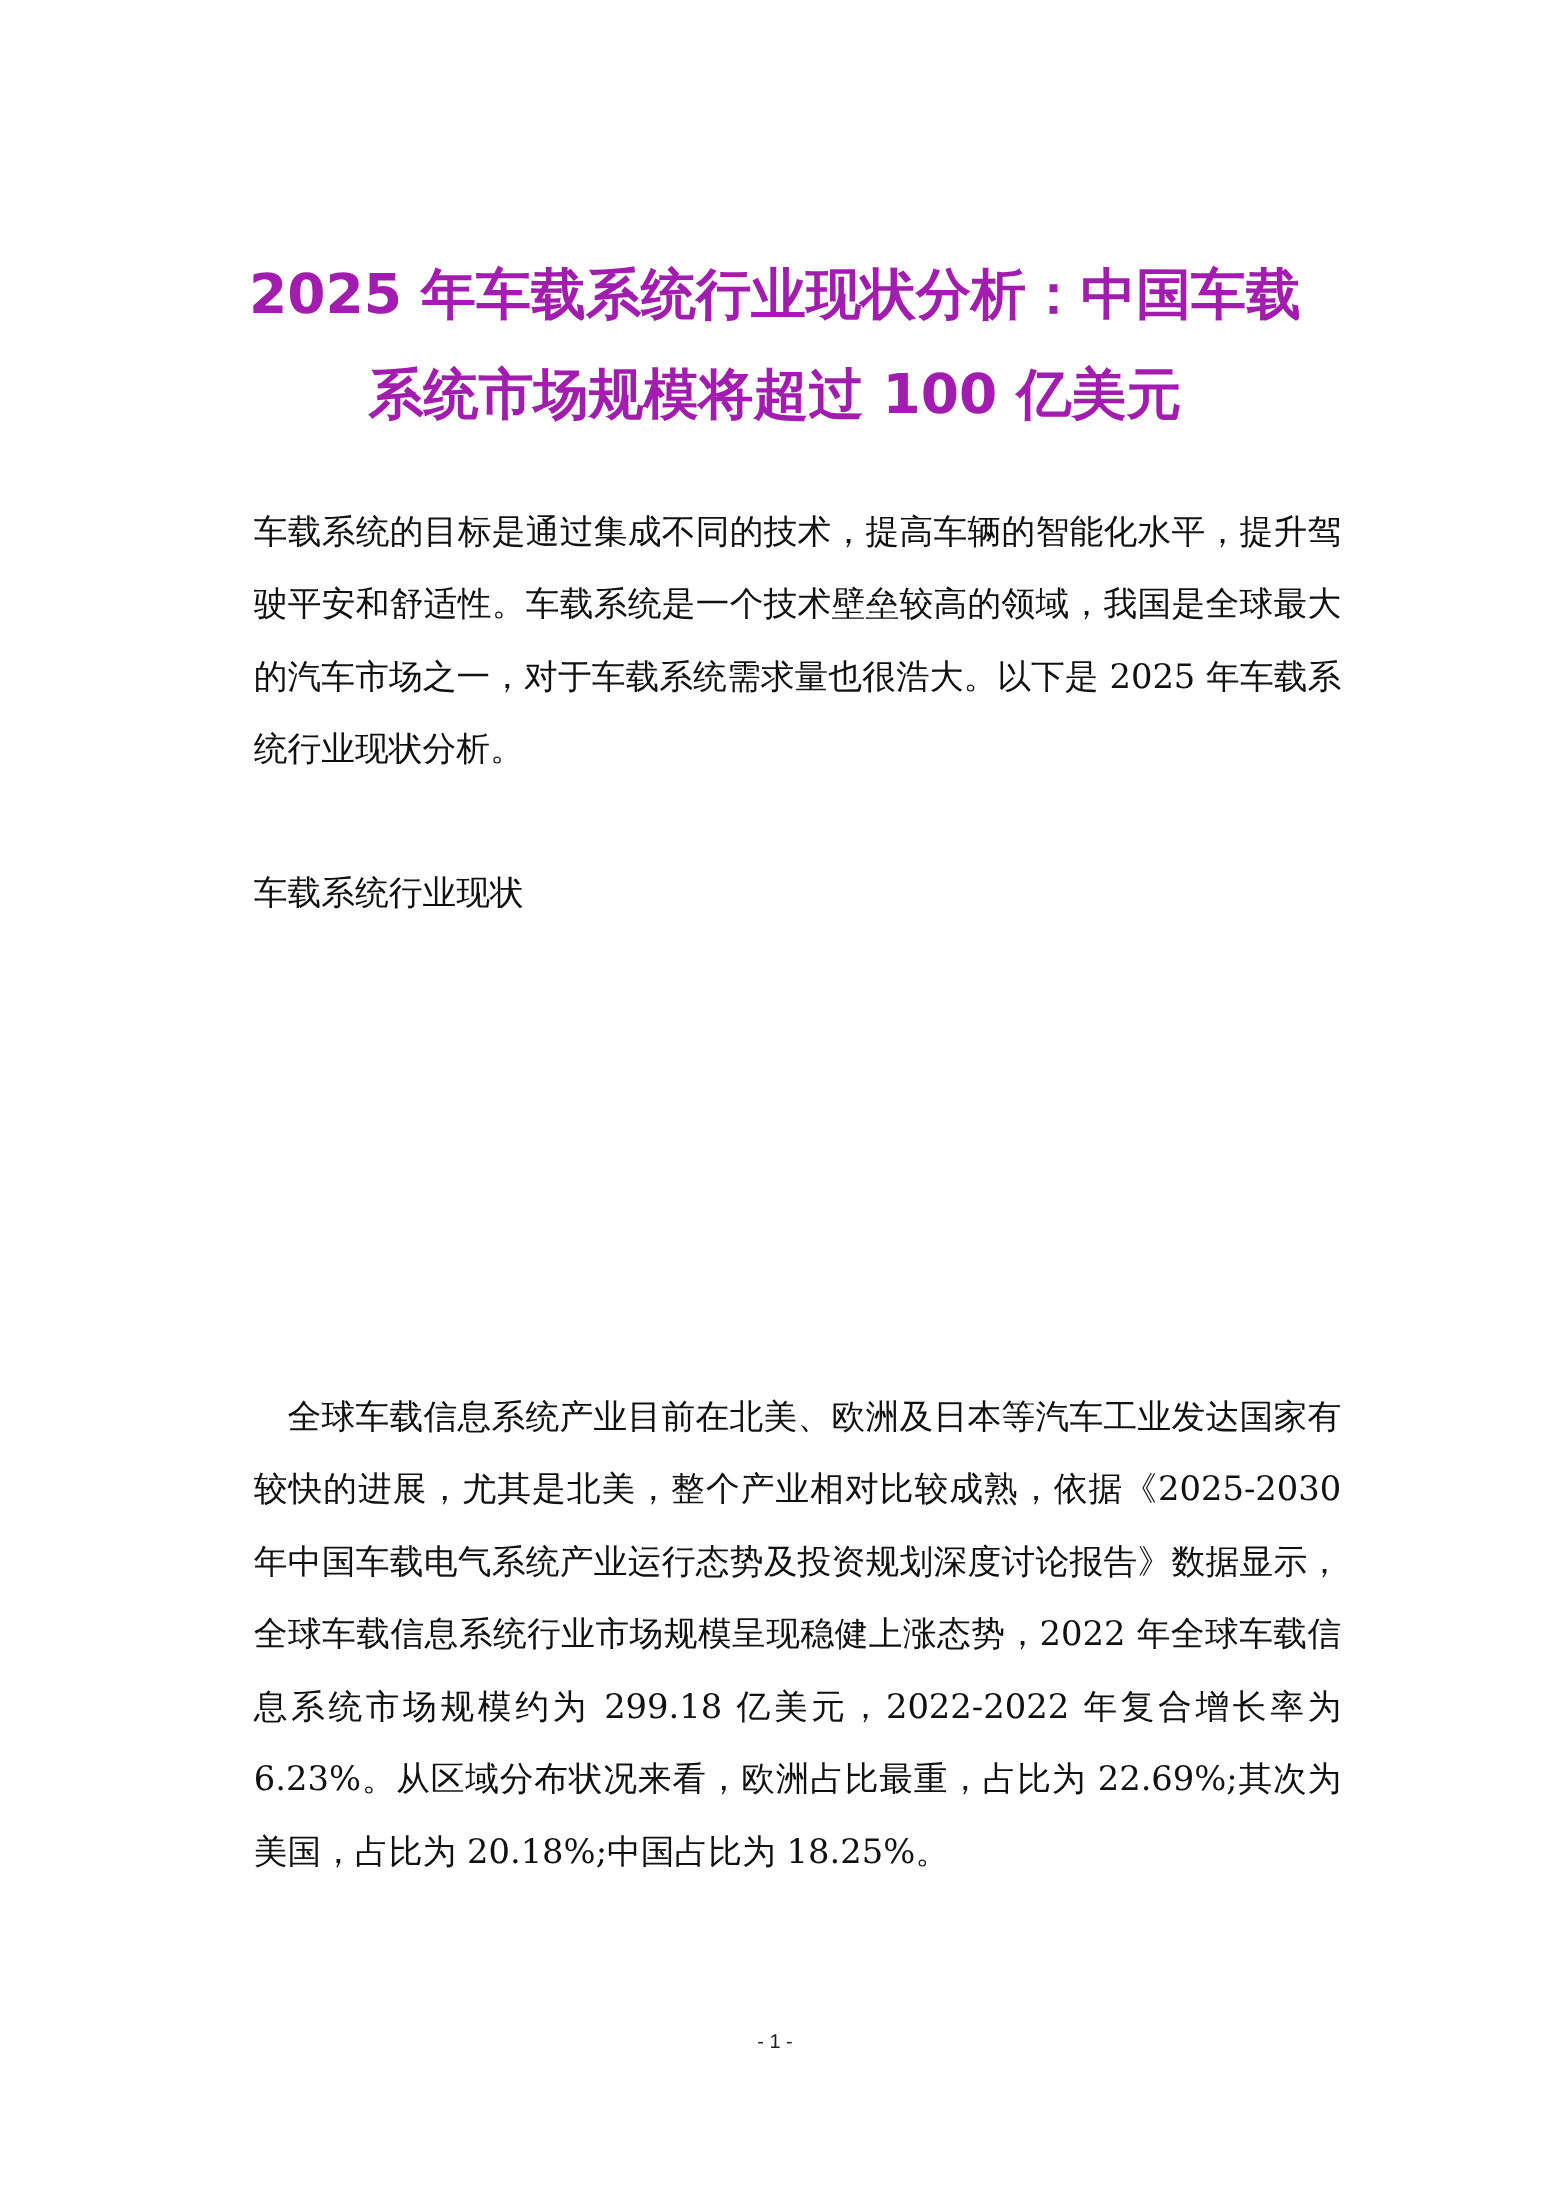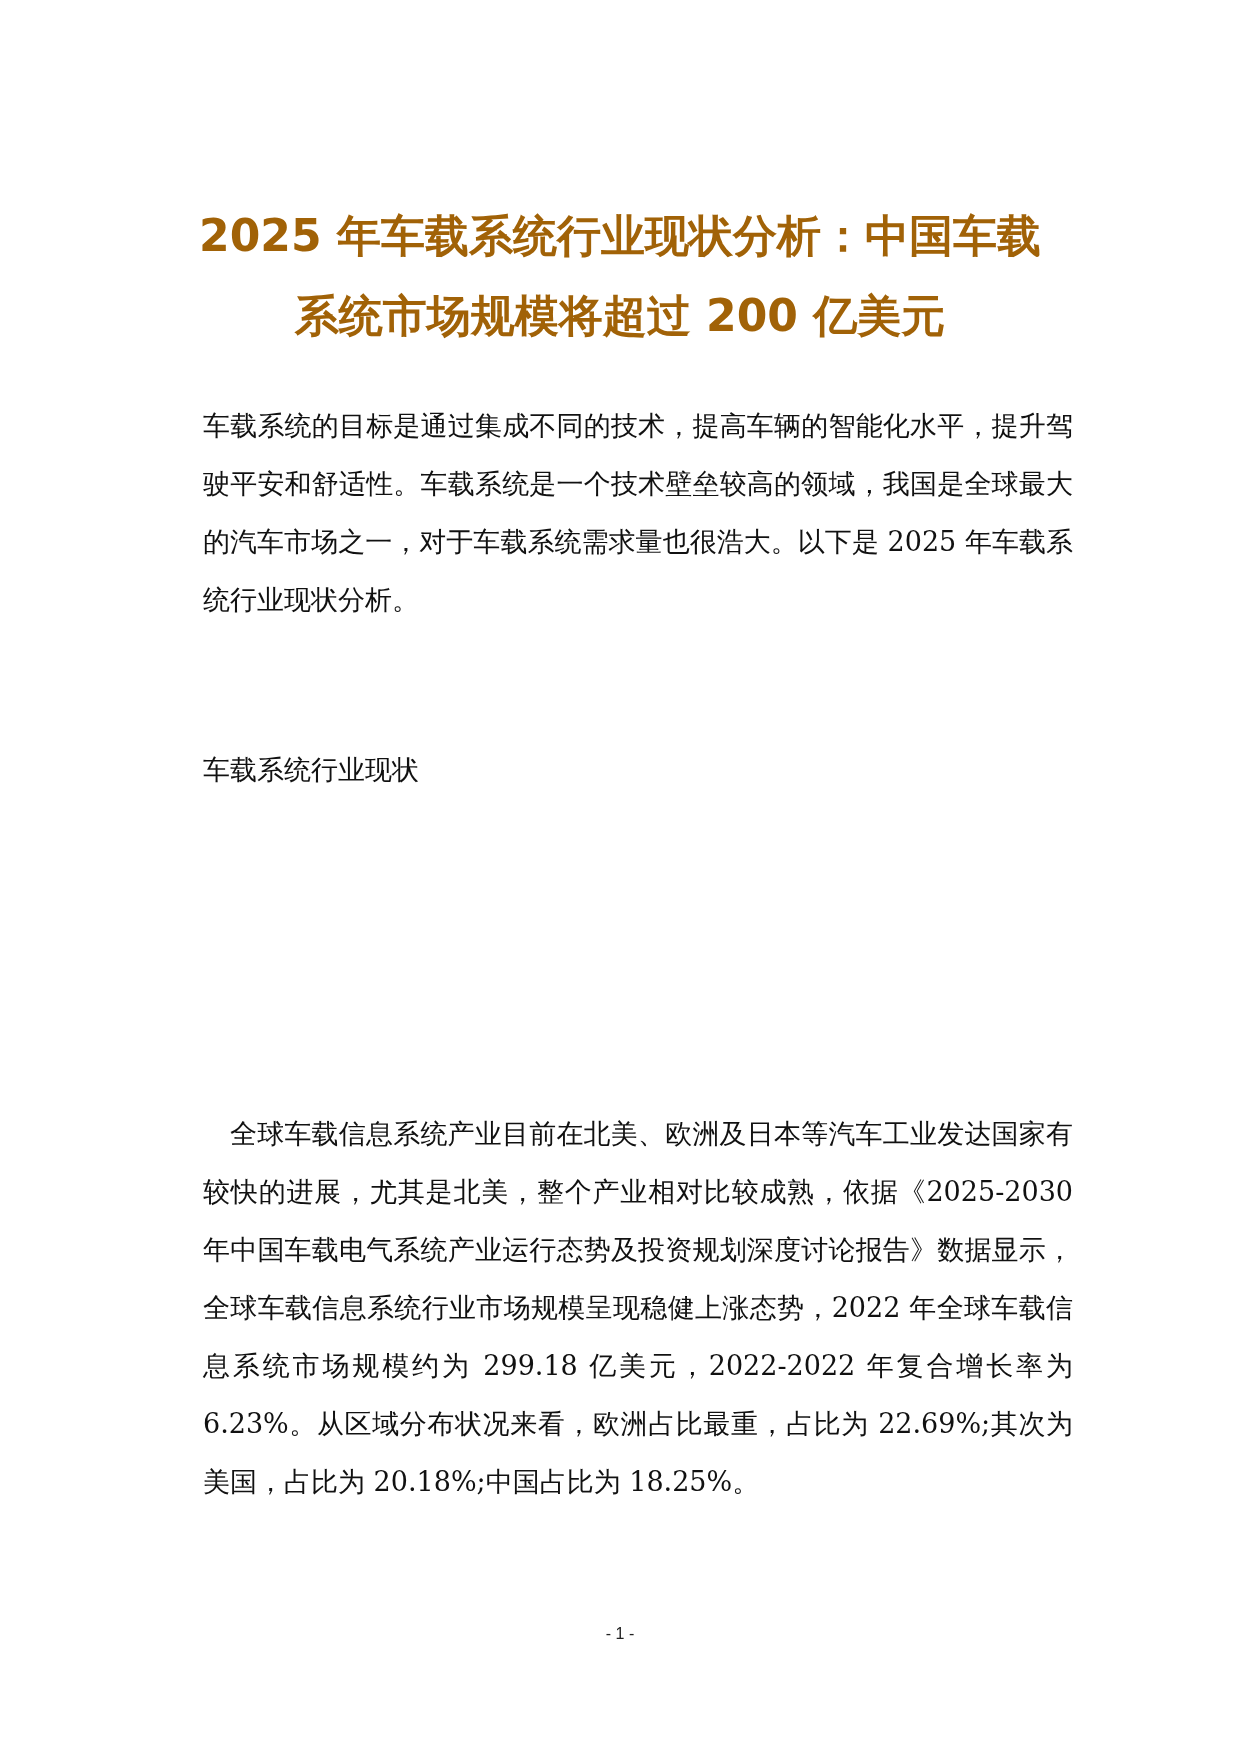--- a/index.html
+++ b/index.html
@@ -25,57 +25,57 @@
       position: absolute;
       left: 150px;
       width: 940px;
       top: 196px;
       text-align: center;
       font-family: "DejaVu Sans", "Liberation Sans", sans-serif;
       font-weight: bold;
       font-size: 44px;
       line-height: 80px;
       letter-spacing: 0px;
-      color: #a16207;
+      color: #a21caf;
       margin: 0;
     }
     .body-text {
       position: absolute;
       left: 188px;
       width: 870px;
       font-family: "DejaVu Serif", "Liberation Serif", serif;
       font-size: 27px;
       line-height: 58px;
       color: #111111;
       text-align: justify;
       margin: 15px;
     }
     .p1 { top: 382px; }
-    .h-section { top: 726px; }
+    .h-section { top: 671px; }
     .p2 { top: 770px; text-indent: 27px; }
     .p3 { top: 1090px; text-indent: 27px; }
     .page-number {
       position: absolute;
       left: 0;
       width: 1240px;
       top: 1625px;
       text-align: center;
       font-family: "Liberation Sans", sans-serif;
       font-size: 16px;
       color: #222222;
     }
   </style>
 </head>
 <body>
 
 <div class="page">
 
   <h1 class="title">
     <span>2025 年车载系统行业现状分析：中国车载</span><br>
-    <span>系统市场规模将超过 200 亿美元</span>
+    <span>系统市场规模将超过 100 亿美元</span>
   </h1>
 
   <p class="body-text p1">车载系统的目标是通过集成不同的技术，提高车辆的智能化水平，提升驾驶平安和舒适性。车载系统是一个技术壁垒较高的领域，我国是全球最大的汽车市场之一，对于车载系统需求量也很浩大。以下是 2025 年车载系统行业现状分析。</p>
 
   <p class="body-text h-section">车载系统行业现状</p>
 
 
   <p class="body-text p3">全球车载信息系统产业目前在北美、欧洲及日本等汽车工业发达国家有较快的进展，尤其是北美，整个产业相对比较成熟，依据《2025-2030 年中国车载电气系统产业运行态势及投资规划深度讨论报告》数据显示，全球车载信息系统行业市场规模呈现稳健上涨态势，2022 年全球车载信息系统市场规模约为 299.18 亿美元，2022-2022 年复合增长率为 6.23%。从区域分布状况来看，欧洲占比最重，占比为 22.69%;其次为美国，占比为 20.18%;中国占比为 18.25%。</p>
 
   <div class="page-number">- 1 -</div>

